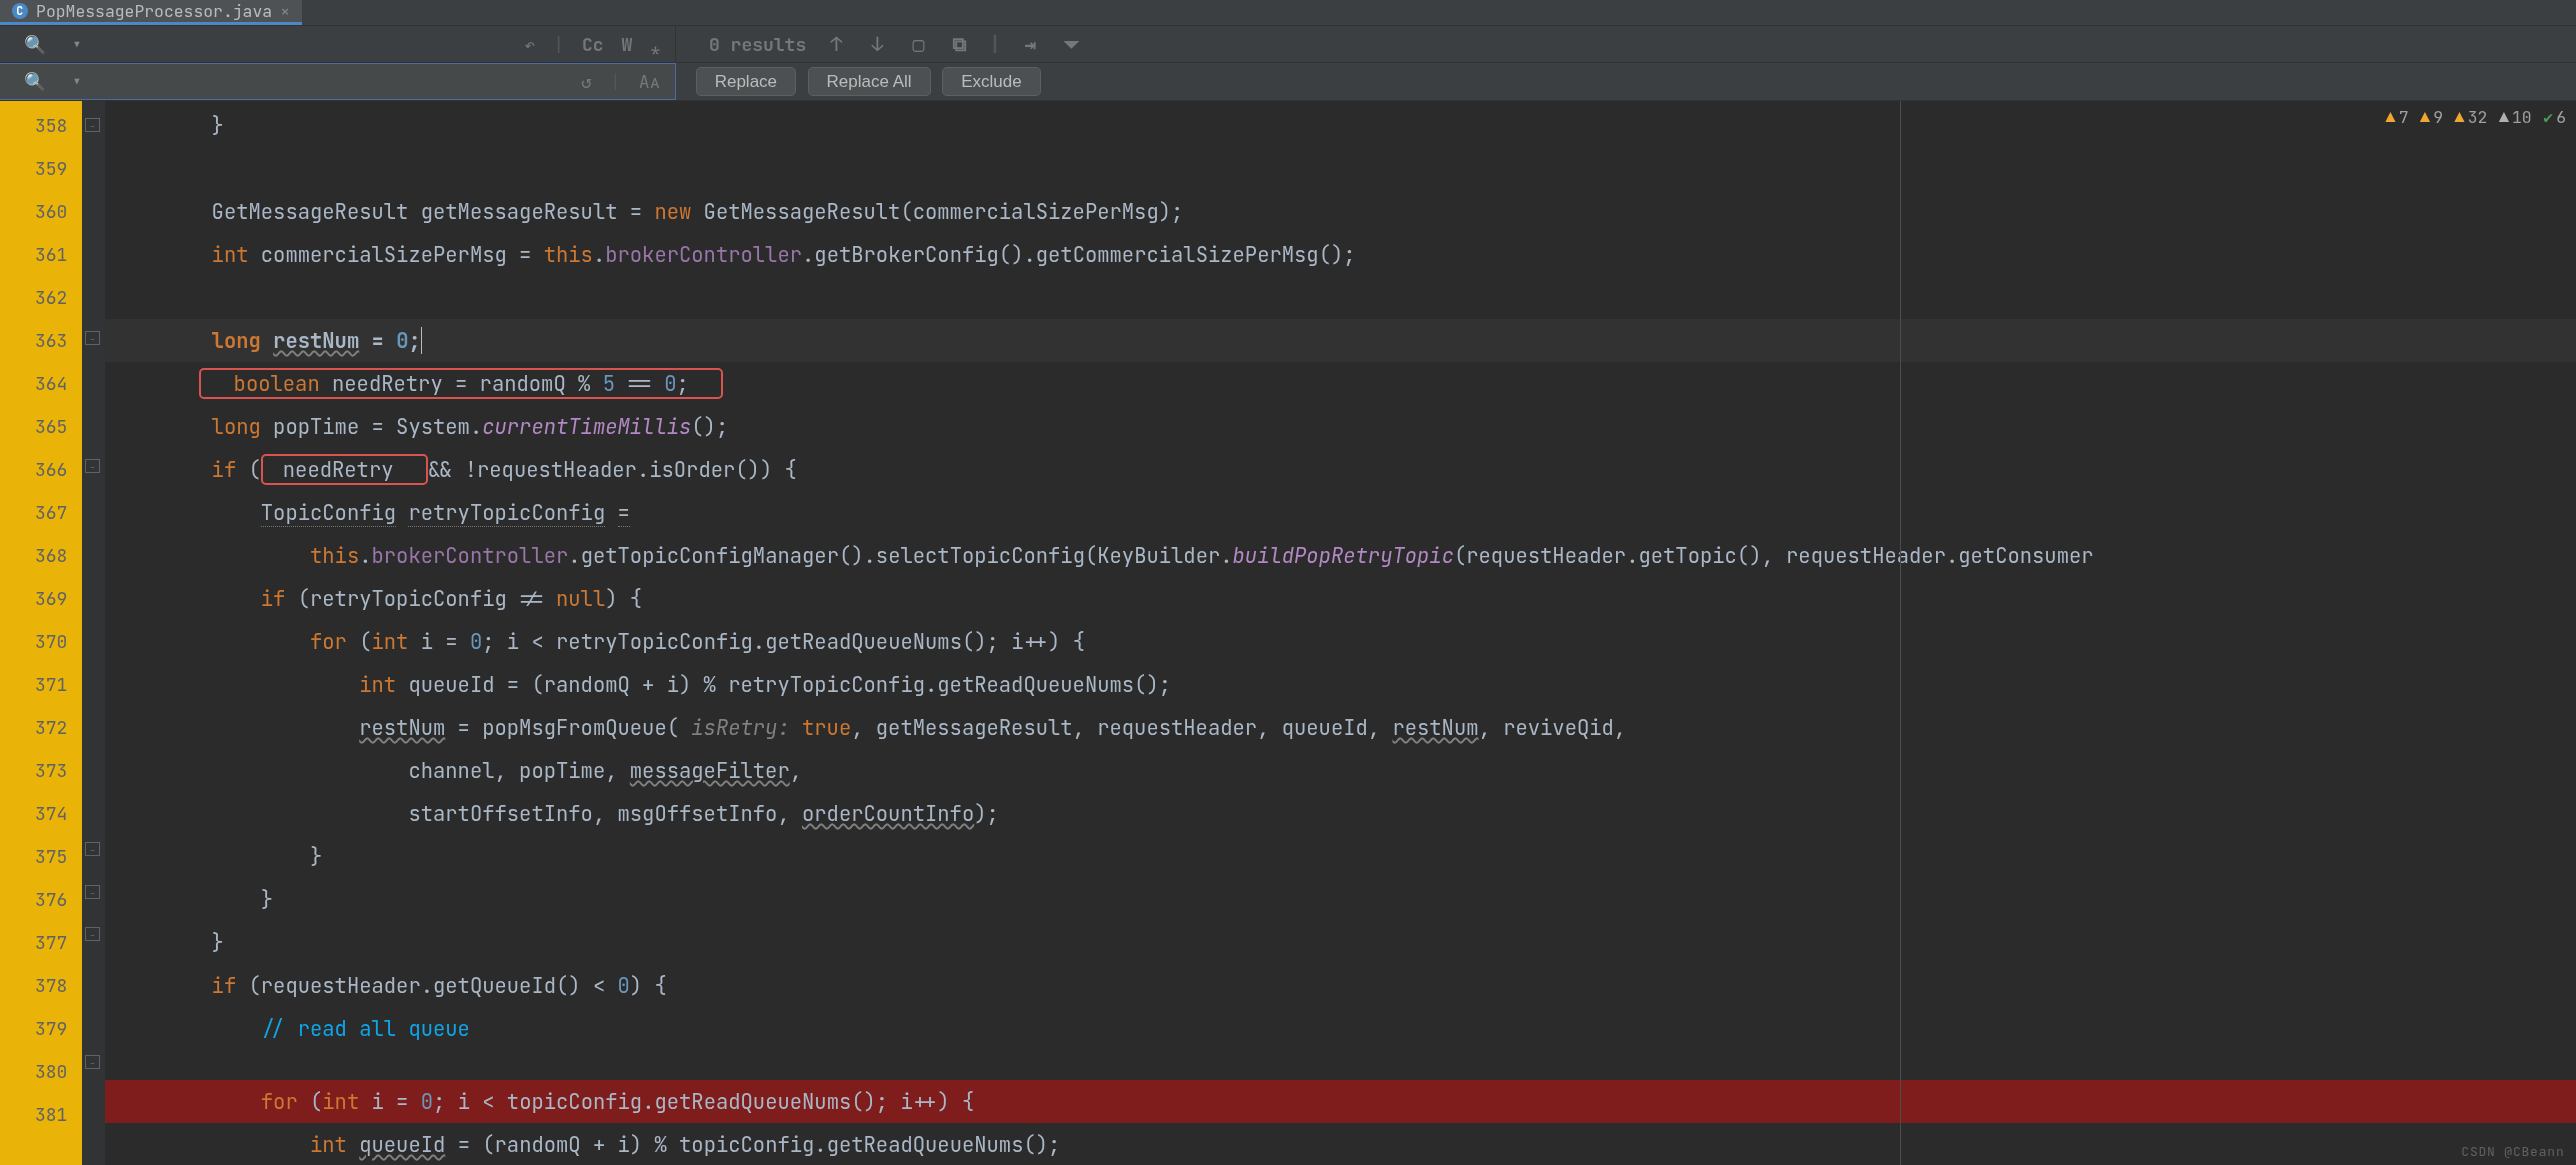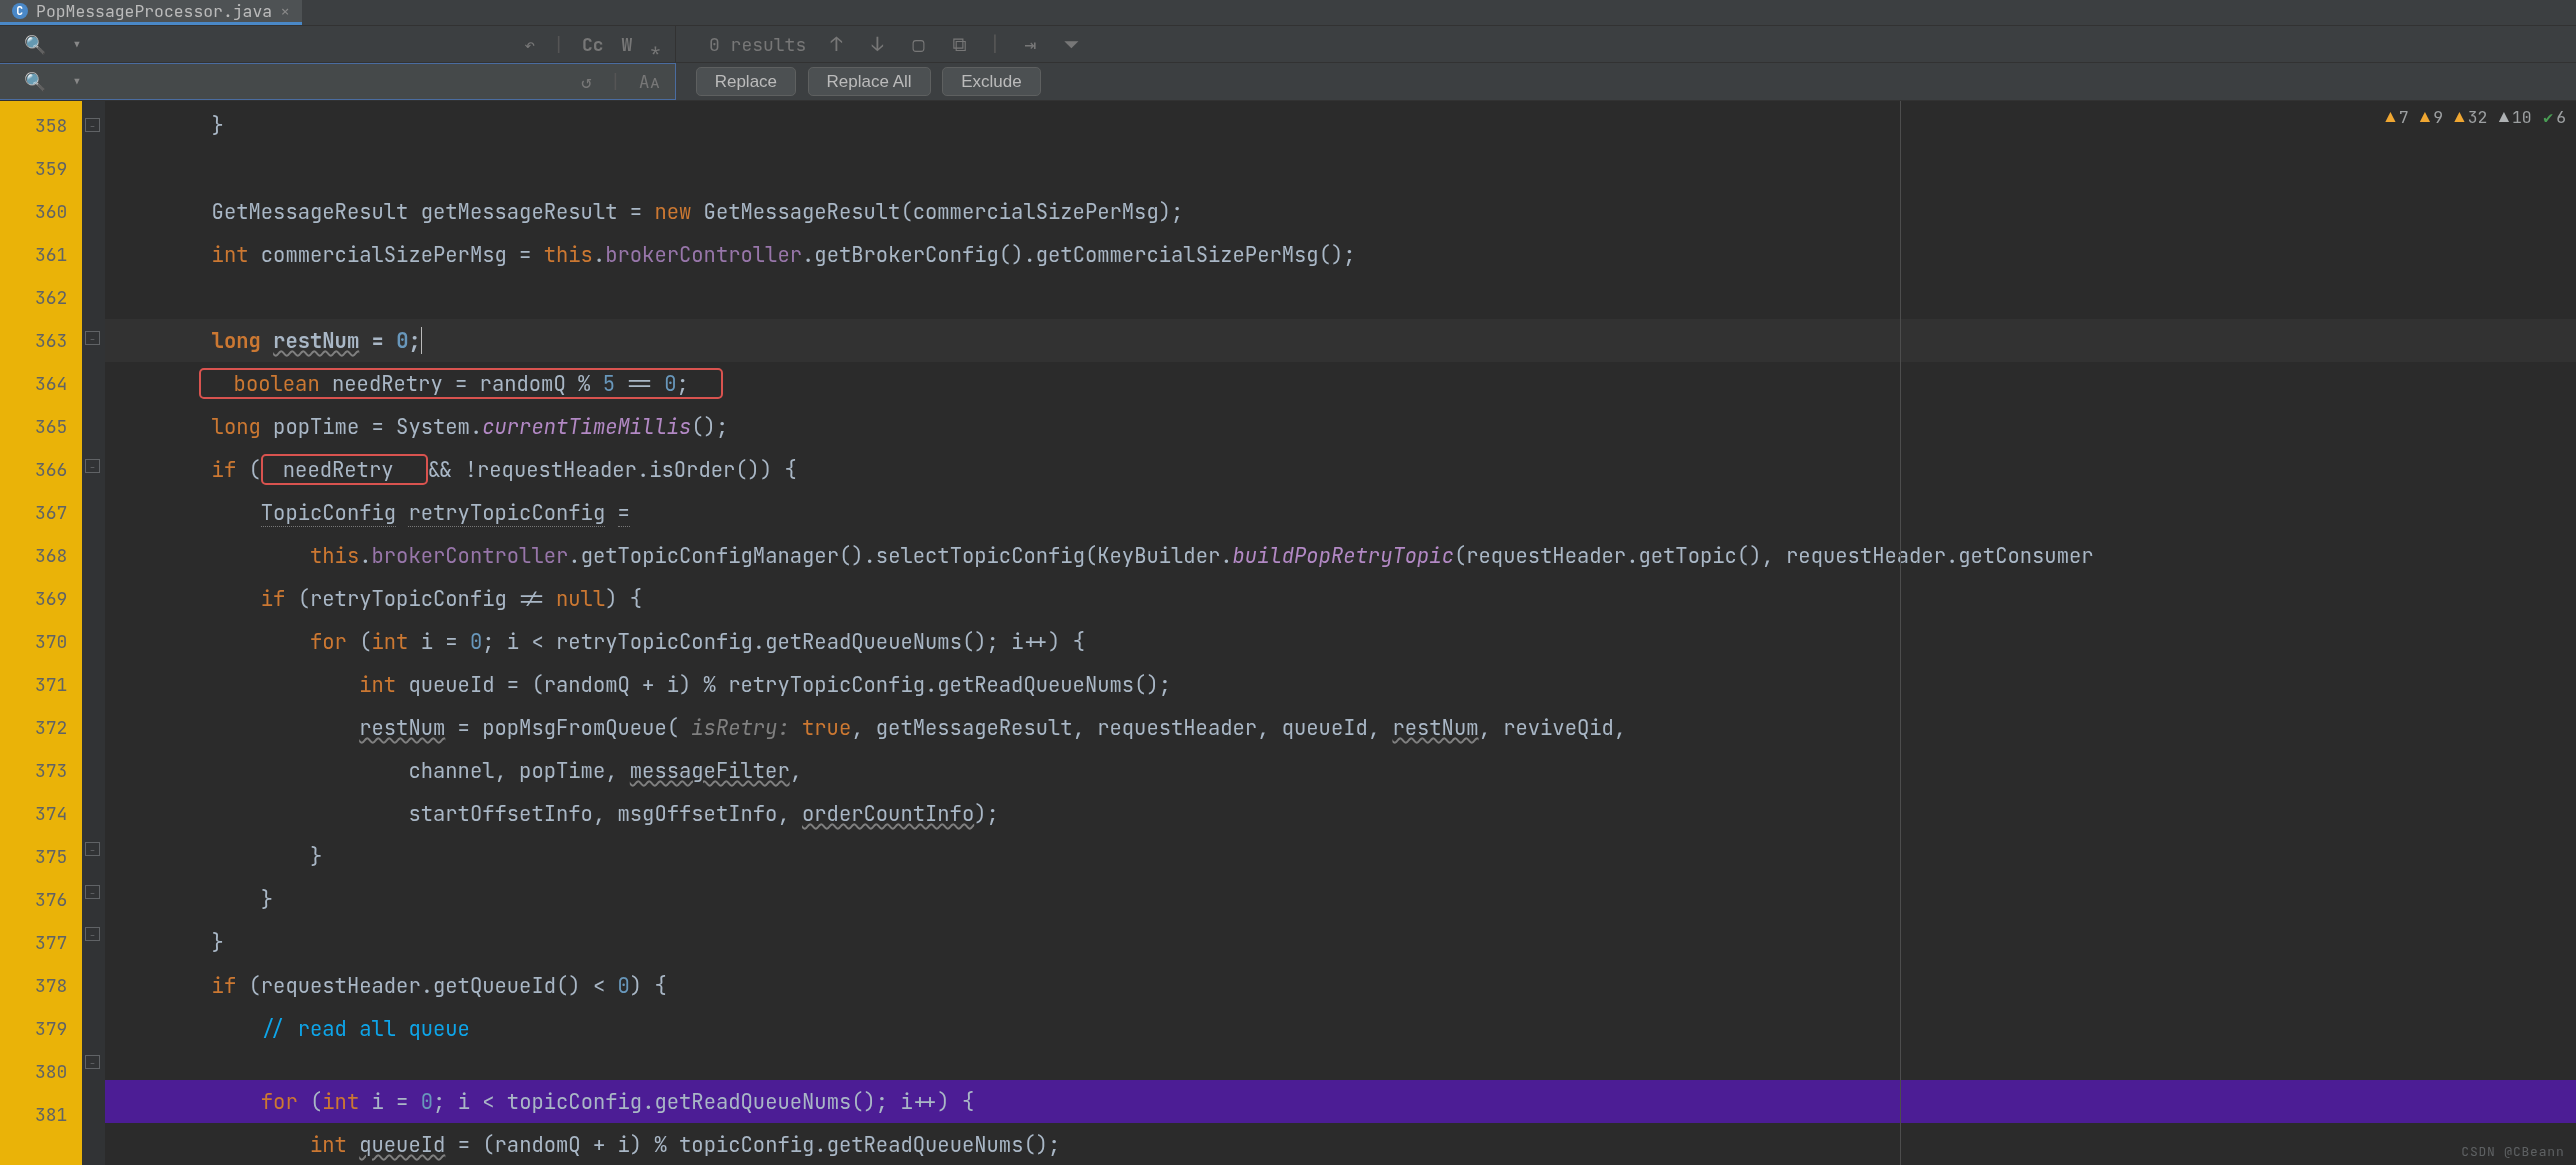--- a/index.html
+++ b/index.html
@@ -10,35 +10,35 @@
   .tab-icon { width:16.4px; height:16.4px; border-radius:50%; background:#4a88c7; color:#fff; font-size:11.5px; font-weight:bold; display:flex; align-items:center; justify-content:center; }
   .tab-label { color:#bbb; font-size:16.4px; }
   .tab-close { color:#888; font-size:16.4px; }
   .searchbar,.replacebar { height:44px; background:#3c3f41; display:flex; align-items:center; border-bottom:0.8px solid #323232; }
   .search-left { width:676px; display:flex; align-items:center; height:100%; border-right:0.8px solid #323232; }
   .search-icon { margin-left:24.6px; color:#888; font-size:18px; }
   .search-input { flex:1; background:transparent; border:none; outline:none; color:#ccc; font-size:18px; padding-left:8.2px; }
   .search-opts { display:flex; gap:18px; padding-right:14.7px; color:#777; font-size:18px; align-items:center; }
   .opt { cursor:pointer; }
   .opt.upper { font-weight:bold; }
-  .search-right { display:flex; align-items:center; gap:18px; color:#777; font-size:19.7px; padding-left:33px; }
+  .search-right { display:flex; align-items:center; gap:18px; color:#777; font-size:19.7px; padding-left:33px;font-weight:bold; }
   .results { color:#777; font-size:18px; min-width:98px; }
   .nav-icon { width:23px; text-align:center; }
   .replace-left { width:676px; display:flex; align-items:center; height:100%; border-right:0.8px solid #4a6ca0; border-top:0.8px solid #4a6ca0; border-bottom:0.8px solid #4a6ca0; background:#45494a; }
   .replace-actions { display:flex; gap:11.5px; padding-left:19.7px; }
   .rbtn { background:#4c5052; border:0.8px solid #5e6060; color:#bbb; font-size:17px; padding:4.9px 18px; border-radius:4.9px; line-height:1; }
   .editor { flex:1; display:flex; position:relative; }
   .gutter { width:82px; background:#eab308; text-align:right; padding-right:14.7px; padding-top:3px; }
   .gutter-line { height:43px; line-height:43px; color:#606366; font-size:18px; font-family:"JetBrains Mono",monospace; position:relative; }
   .fold-col { width:23px; background:#313335; position:relative; }
   .fold-mark { position:absolute; left:3.3px; width:14.7px; height:14.7px; border:0.8px solid #606366; color:#606366; font-size:11.5px; line-height:13px; text-align:center; }
   .code { flex:1; padding-top:3.3px; position:relative; font-family:"JetBrains Mono",monospace; }
   .code-line { height:43px; line-height:43px; white-space:pre; font-size:20.5px; padding-left:8.2px; }
   .hl-caret { background:#323232;font-weight:bold; }
-  .hl-bp { background:#4c1d95;margin-top:30px; }
+  .hl-bp { background:#7f1d1d;margin-top:30px; }
   .kw { color:#cc7832; }
   .num { color:#6897bb; }
   .field { color:#9876aa; }
   .cmt { color:#0ea5e9; }
   .param { color:#808080; font-style:italic; }
   .ital { font-style:italic; color:#b389c5; }
   .und { text-decoration-line:underline; text-decoration-style:wavy; text-decoration-color:#808080; }
   .redbox { border:2.5px solid #d9534f; border-radius:4.9px; padding:0 20px; }
   .dotted { border-bottom:0.8px dotted #777; }
   .vline { position:absolute; top:0; bottom:0; left:1795px; width:0.8px; background:#4d4d4d; }

